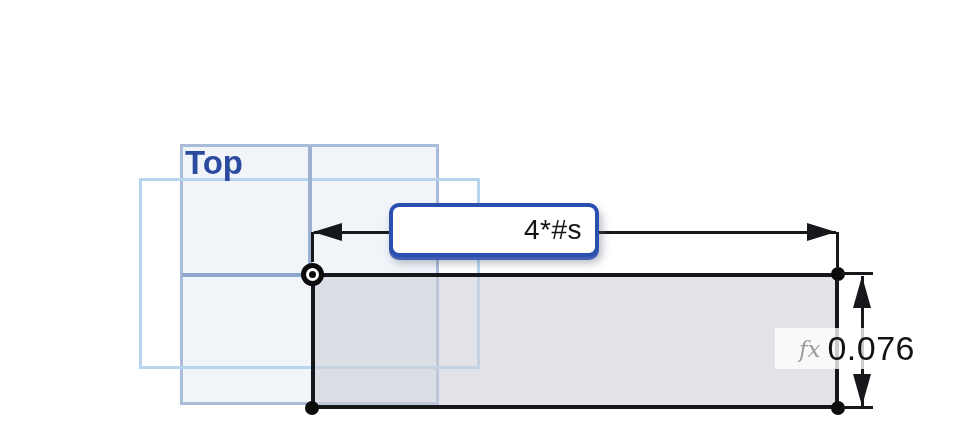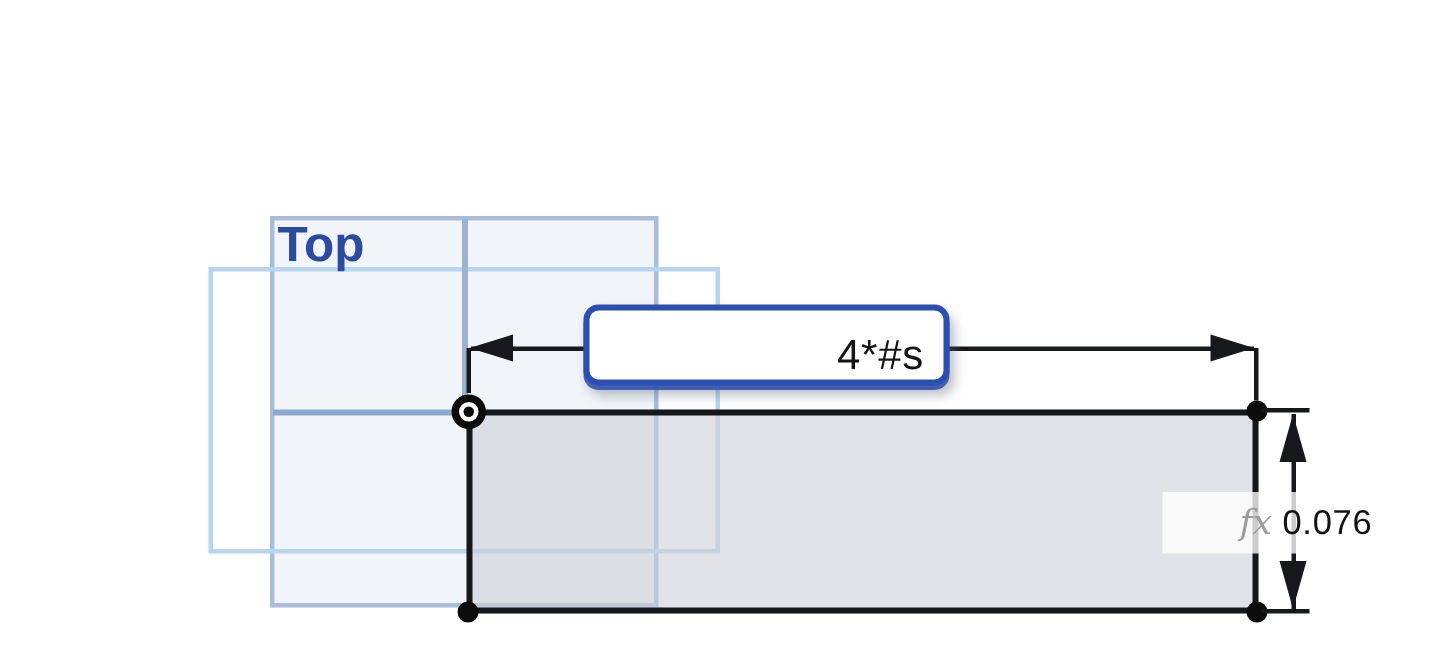--- a/index.html
+++ b/index.html
@@ -55,40 +55,40 @@
   .arrow{position:absolute;width:0;height:0;}
   .arrow-left{left:313px;top:178px;border-top:9px solid transparent;border-bottom:9px solid transparent;border-right:29px solid #16181b;}
   .arrow-right{left:807px;top:178px;border-top:9px solid transparent;border-bottom:9px solid transparent;border-left:29px solid #16181b;}
   .v-line{left:861px;top:231px;width:3px;height:131px;}
   .tick-top{left:841px;top:227px;width:32px;height:3px;}
   .tick-bottom{left:841px;top:361px;width:32px;height:3px;}
   .arrow-up{left:853px;top:231px;border-left:9px solid transparent;border-right:9px solid transparent;border-bottom:32px solid #16181b;}
   .arrow-down{left:853px;top:329px;border-left:9px solid transparent;border-right:9px solid transparent;border-top:32px solid #16181b;}
   
   .callout{
-    position:absolute;left:389px;top:158px;width:244px;height:54px;
+    position:absolute;left:389px;top:158px;width:210px;height:54px;
     box-sizing:border-box;background:#ffffff;
     border:4px solid #2b4fae;border-radius:10px;
     box-shadow:0 3px 0 rgba(43,79,174,0.85), 3px 6px 8px rgba(95,105,125,0.45);
-    display:flex;align-items:flex-end;justify-content:flex-end;
+    display:flex;align-items:center;justify-content:flex-end;
     padding-right:13px;
   }
   .callout span{font-size:28px;color:#141414;letter-spacing:0.5px;}
   
   .height-label{
     position:absolute;left:775px;top:283px;width:142px;height:41px;
     background:rgba(255,255,255,0.78);
     display:flex;align-items:center;justify-content:flex-end;gap:7px;
     padding-right:2px;box-sizing:border-box;
   }
   .fx{
     font-family:"DejaVu Serif",serif;font-style:italic;
     font-size:23px;color:#9b9b9b;
   }
-  .hval{font-size:23px;font-weight:500;color:#131313;letter-spacing:0.5px;}
+  .hval{font-size:34px;font-weight:500;color:#131313;letter-spacing:0.5px;}
 </style>
 </head>
 <body>
 
 <div class="canvas">
 
   <div class="plane plane-top"></div>
   <div class="plane plane-sketch"></div>
   <div class="edge front-edge"></div>
   <div class="edge right-edge"></div>

